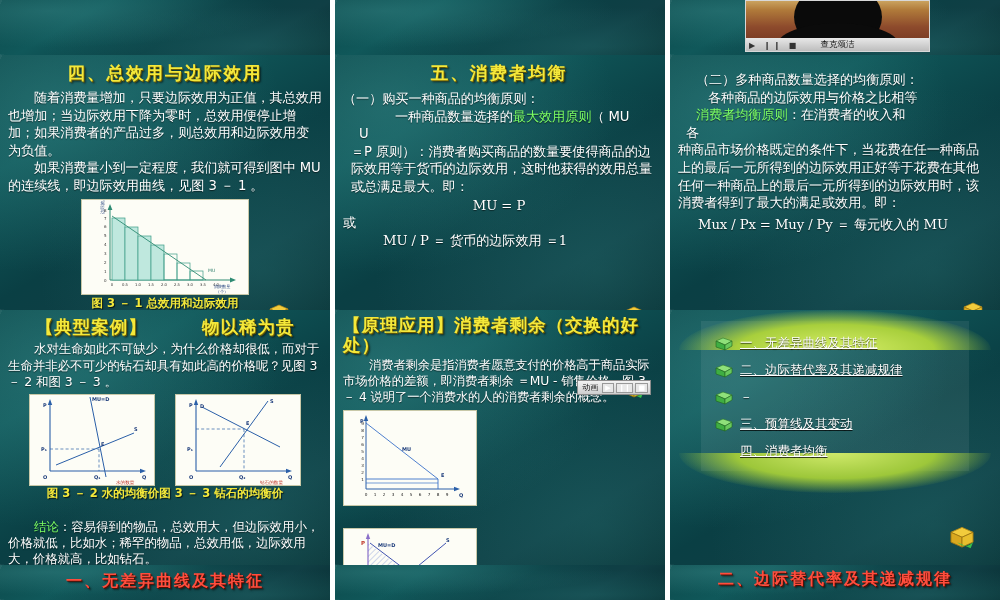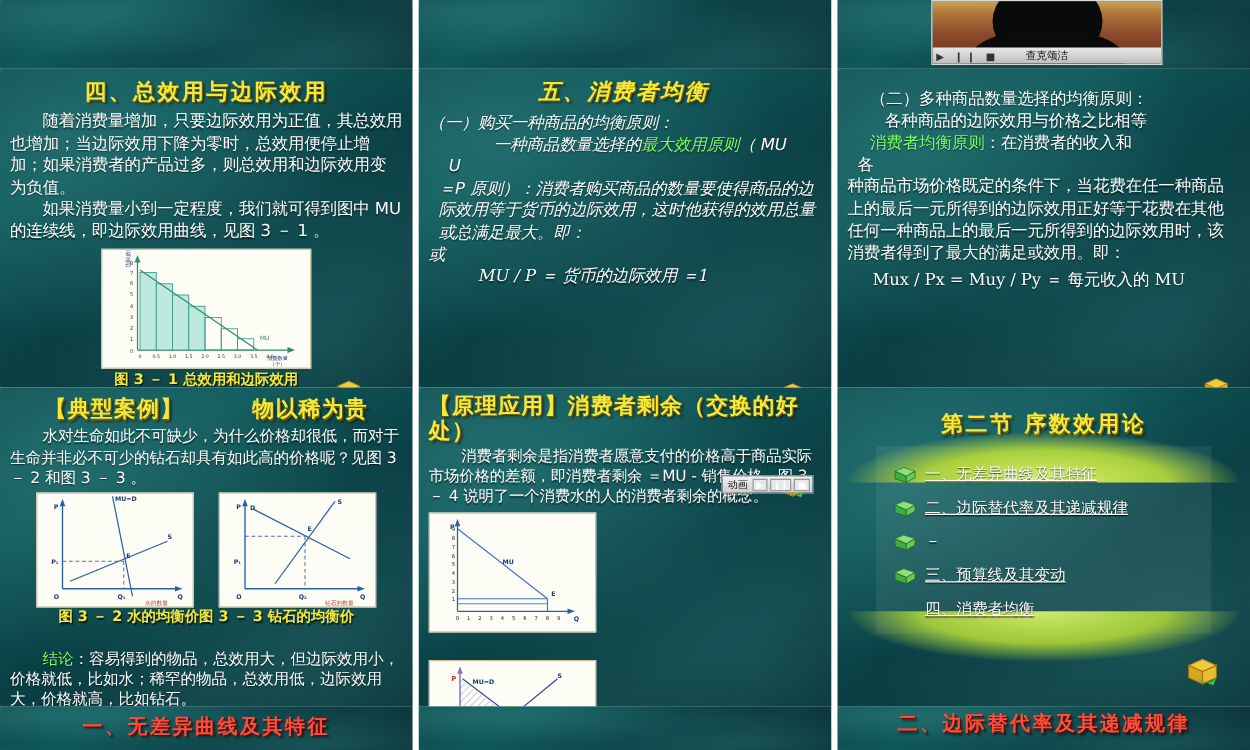--- a/index.html
+++ b/index.html
@@ -77,21 +77,21 @@
     position:relative; z-index:3;
     color:#f4e83a;
     font-size:11.5px;
     font-weight:700;
     text-shadow: 1px 1px 1px rgba(0,0,0,.7);
     line-height:13px;
   }
 
   
   .p1 { grid-column:1; grid-row:2; padding:6px 8px 0 8px; }
-  .p2 { grid-column:3; grid-row:2; padding:6px 10px 0 8px;font-style:italic; }
+  .p2 { grid-column:3; grid-row:2; padding:6px 10px 0 8px; }
   .p3 { grid-column:5; grid-row:2; padding:6px 8px 0 8px; }
   .p4 { grid-column:1; grid-row:3; padding:5px 8px 0 8px; }
   .p5 { grid-column:3; grid-row:3; padding:5px 8px 0 8px; }
   .p6 { grid-column:5; grid-row:3; padding:5px 8px 0 8px; }
 
   .top-l { grid-column:1; grid-row:1; }
   .top-m { grid-column:3; grid-row:1; }
   .top-r { grid-column:5; grid-row:1; }
   .bot-l { grid-column:1; grid-row:4; padding-top:6px;}
   .bot-m { grid-column:3; grid-row:4; }
@@ -239,20 +239,21 @@
 
   <div class="slide p2">
     <div class="ttl">五、消费者均衡</div>
     <div class="body-txt" style="margin-top:5px;">
       <span style="display:block">（一）购买一种商品的均衡原则：</span>
       <span class="ind2">
         <span>一种商品数量选择的</span><span class="hl">最大效用原则</span><span>（ MU</span>
       </span>
       <span style="display:block;padding-left:16px;">U</span>
       <span style="display:block;padding-left:8px;">＝P 原则）：消费者购买商品的数量要使得商品的边际效用等于货币的边际效用，这时他获得的效用总量或总满足最大。即：</span>
+      <span class="ctr mono-f" style="margin-top:1px;">MU = P</span>
       <span style="display:block;">或</span>
       <span class="mono-f" style="display:block;padding-left:40px;margin-top:0;">MU / P ＝  货币的边际效用  ＝1</span>
     </div>
     <svg class="goldbox" style="right:18px;bottom:-16px;" viewBox="0 0 26 24">
       <path d="M4 9 L13 5 L22 9 L13 13 Z" fill="#f2cb3c" stroke="#b88b15" stroke-width=".7"></path>
       <path d="M4 9 L4 17 L13 21 L13 13 Z" fill="#d9a81f" stroke="#9c7410" stroke-width=".7"></path>
       <path d="M22 9 L22 17 L13 21 L13 13 Z" fill="#e8be2e" stroke="#9c7410" stroke-width=".7"></path>
       <path d="M9 17 q7 6 13 0 l-2 5 z" fill="#39c04a"></path>
     </svg>
   </div>
@@ -453,21 +454,20 @@
       <path d="M4 9 L13 5 L22 9 L13 13 Z" fill="#f2cb3c" stroke="#b88b15" stroke-width=".7"></path>
       <path d="M4 9 L4 17 L13 21 L13 13 Z" fill="#d9a81f" stroke="#9c7410" stroke-width=".7"></path>
       <path d="M22 9 L22 17 L13 21 L13 13 Z" fill="#e8be2e" stroke="#9c7410" stroke-width=".7"></path>
       <path d="M9 17 q7 6 13 0 l-2 5 z" fill="#39c04a"></path>
     </svg>
   </div>
 
   <div class="gap" style="grid-column:4;grid-row:3;"></div>
 
   <div class="slide p6">
-    <div class="ttl" style="margin-top:12px;">第二节  序数效用论</div>
 
     <div class="lensbox">
       <div class="lens-top"></div>
       <div class="lens-bot"></div>
 
       <div class="litem">
         <svg class="bookicon" viewBox="0 0 18 14">
           <path d="M1 4 L8 1 L17 4 L10 8 Z" fill="#8fe07a" stroke="#2f7a2a" stroke-width=".6"></path>
           <path d="M1 4 L1 10 L10 13 L10 8 Z" fill="#3fae42" stroke="#20611f" stroke-width=".6"></path>
           <path d="M17 4 L17 9 L10 13 L10 8 Z" fill="#69c95c" stroke="#20611f" stroke-width=".6"></path>

